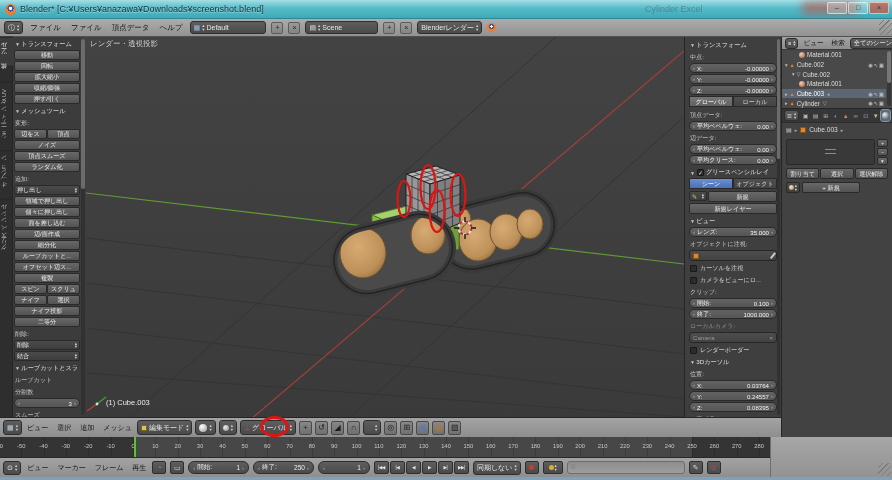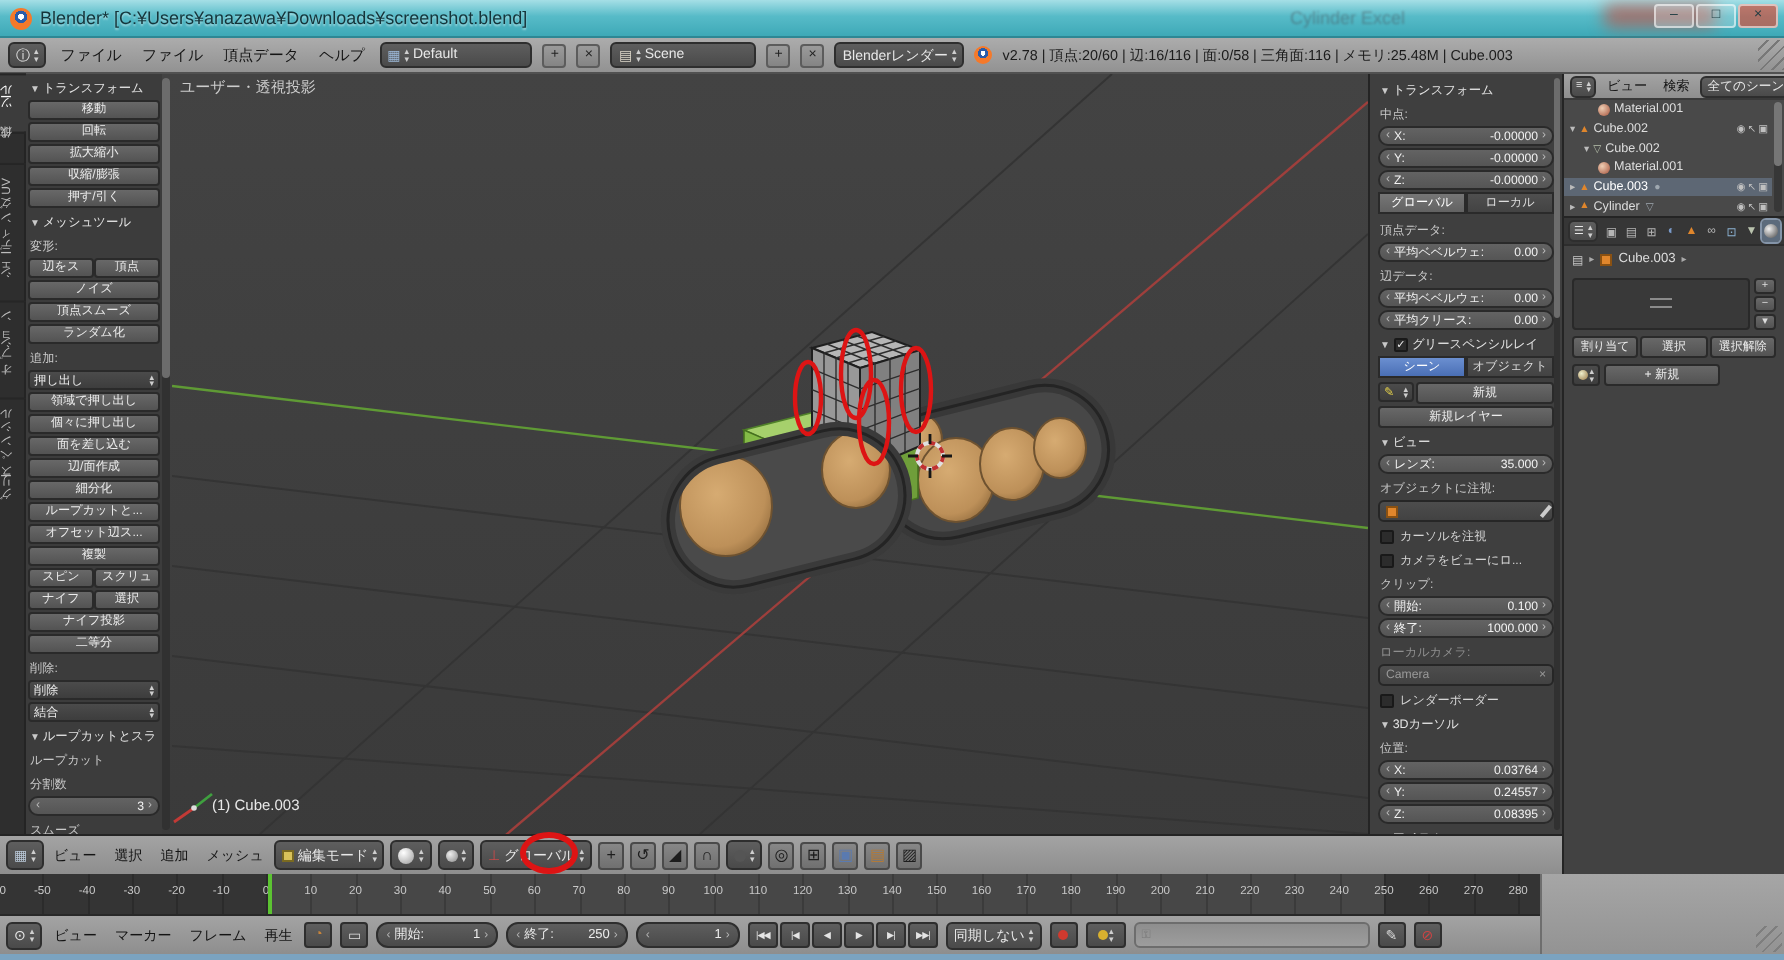--- a/index.html
+++ b/index.html
@@ -159,21 +159,20 @@
         <span style="min-width:52px">Scene</span>
       </div>
     <div class="sqbtn">+</div>
     <div class="sqbtn">×</div>
     <div class="hdd">
         <span>Blenderレンダー</span>
         <span class="ddar">▴
 ▾</span>
       </div>
     <span class="blender-logo" style="width:9px;height:9px"></span>
-    <span id="stats">v2.78 | 頂点:20/60 | 辺:16/116 | 面:0/58 | 三角面:116 | メモリ:25.48M | Cube.003</span>
   </div>
   <div id="ib-grip"></div>
 
   <div id="view3d">
 
     <div id="vp-canvas">
       <svg width="598" height="380">
         <defs>
           <radialGradient id="wg" cx="40%" cy="38%" r="75%">
             <stop offset="0" stop-color="#d6ab72"></stop>
@@ -247,21 +246,21 @@
           <circle cx="379" cy="191" r="6.5" fill="none" stroke="#c03030" stroke-width="2" stroke-dasharray="3 3"></circle>
           <path d="M379,180 L379,185 M379,197 L379,202 M368,191 L373,191 M385,191 L390,191" stroke="#161616" stroke-width="1.4"></path>
         </g>
 
         <g stroke-width="1.4">
           <line x1="11" y1="367" x2="1" y2="374" stroke="#c23a36"></line>
           <line x1="11" y1="367" x2="20" y2="360" stroke="#3fa03f"></line>
           <circle cx="11" cy="367" r="1.4" fill="#ddd" stroke="none"></circle>
         </g>
       </svg>
-      <div id="view-label">ユーザー・透視投影</div>
+      <div id="view-label">レンダー・透視投影</div>
       <div id="obj-label">(1) Cube.003</div>
     </div>
 
     <div id="ts-tabs">
         <div class="tstab active">ツール</div>
         <div class="tstab">作成</div>
         <div class="tstab">シェーディング / UV</div>
         <div class="tstab">オプション</div>
         <div class="tstab">グリースペンシル</div>
       </div>

